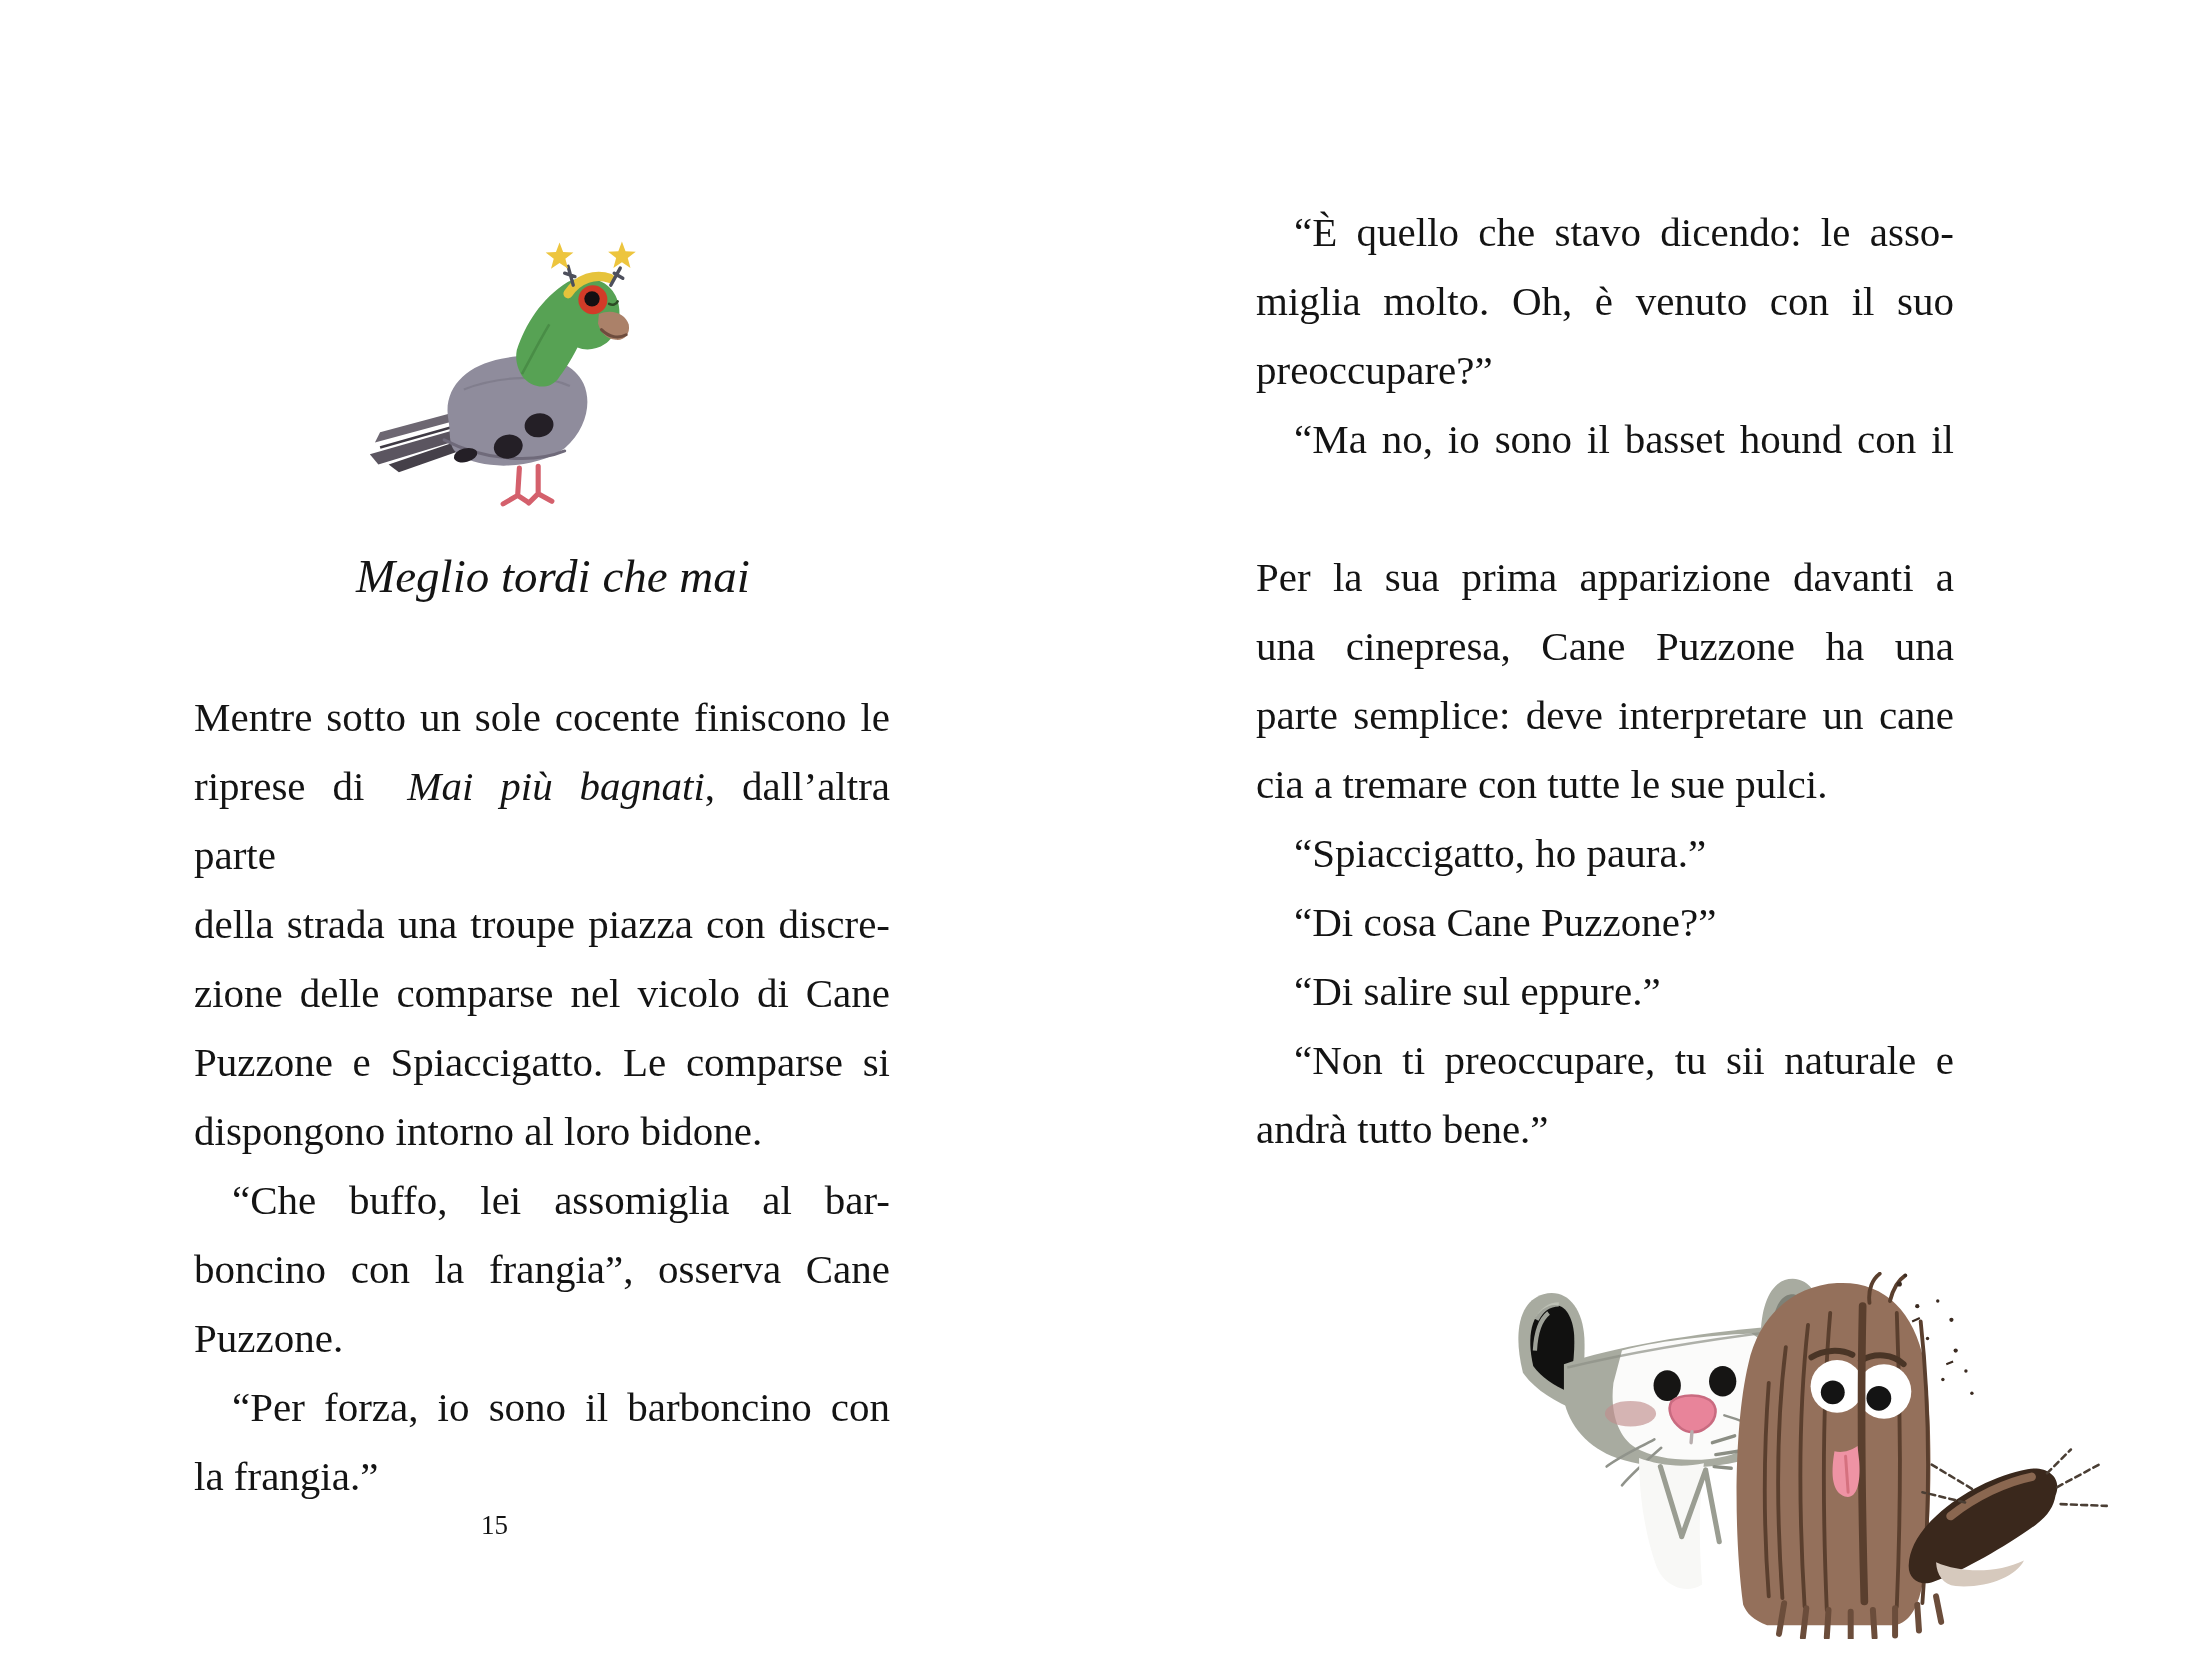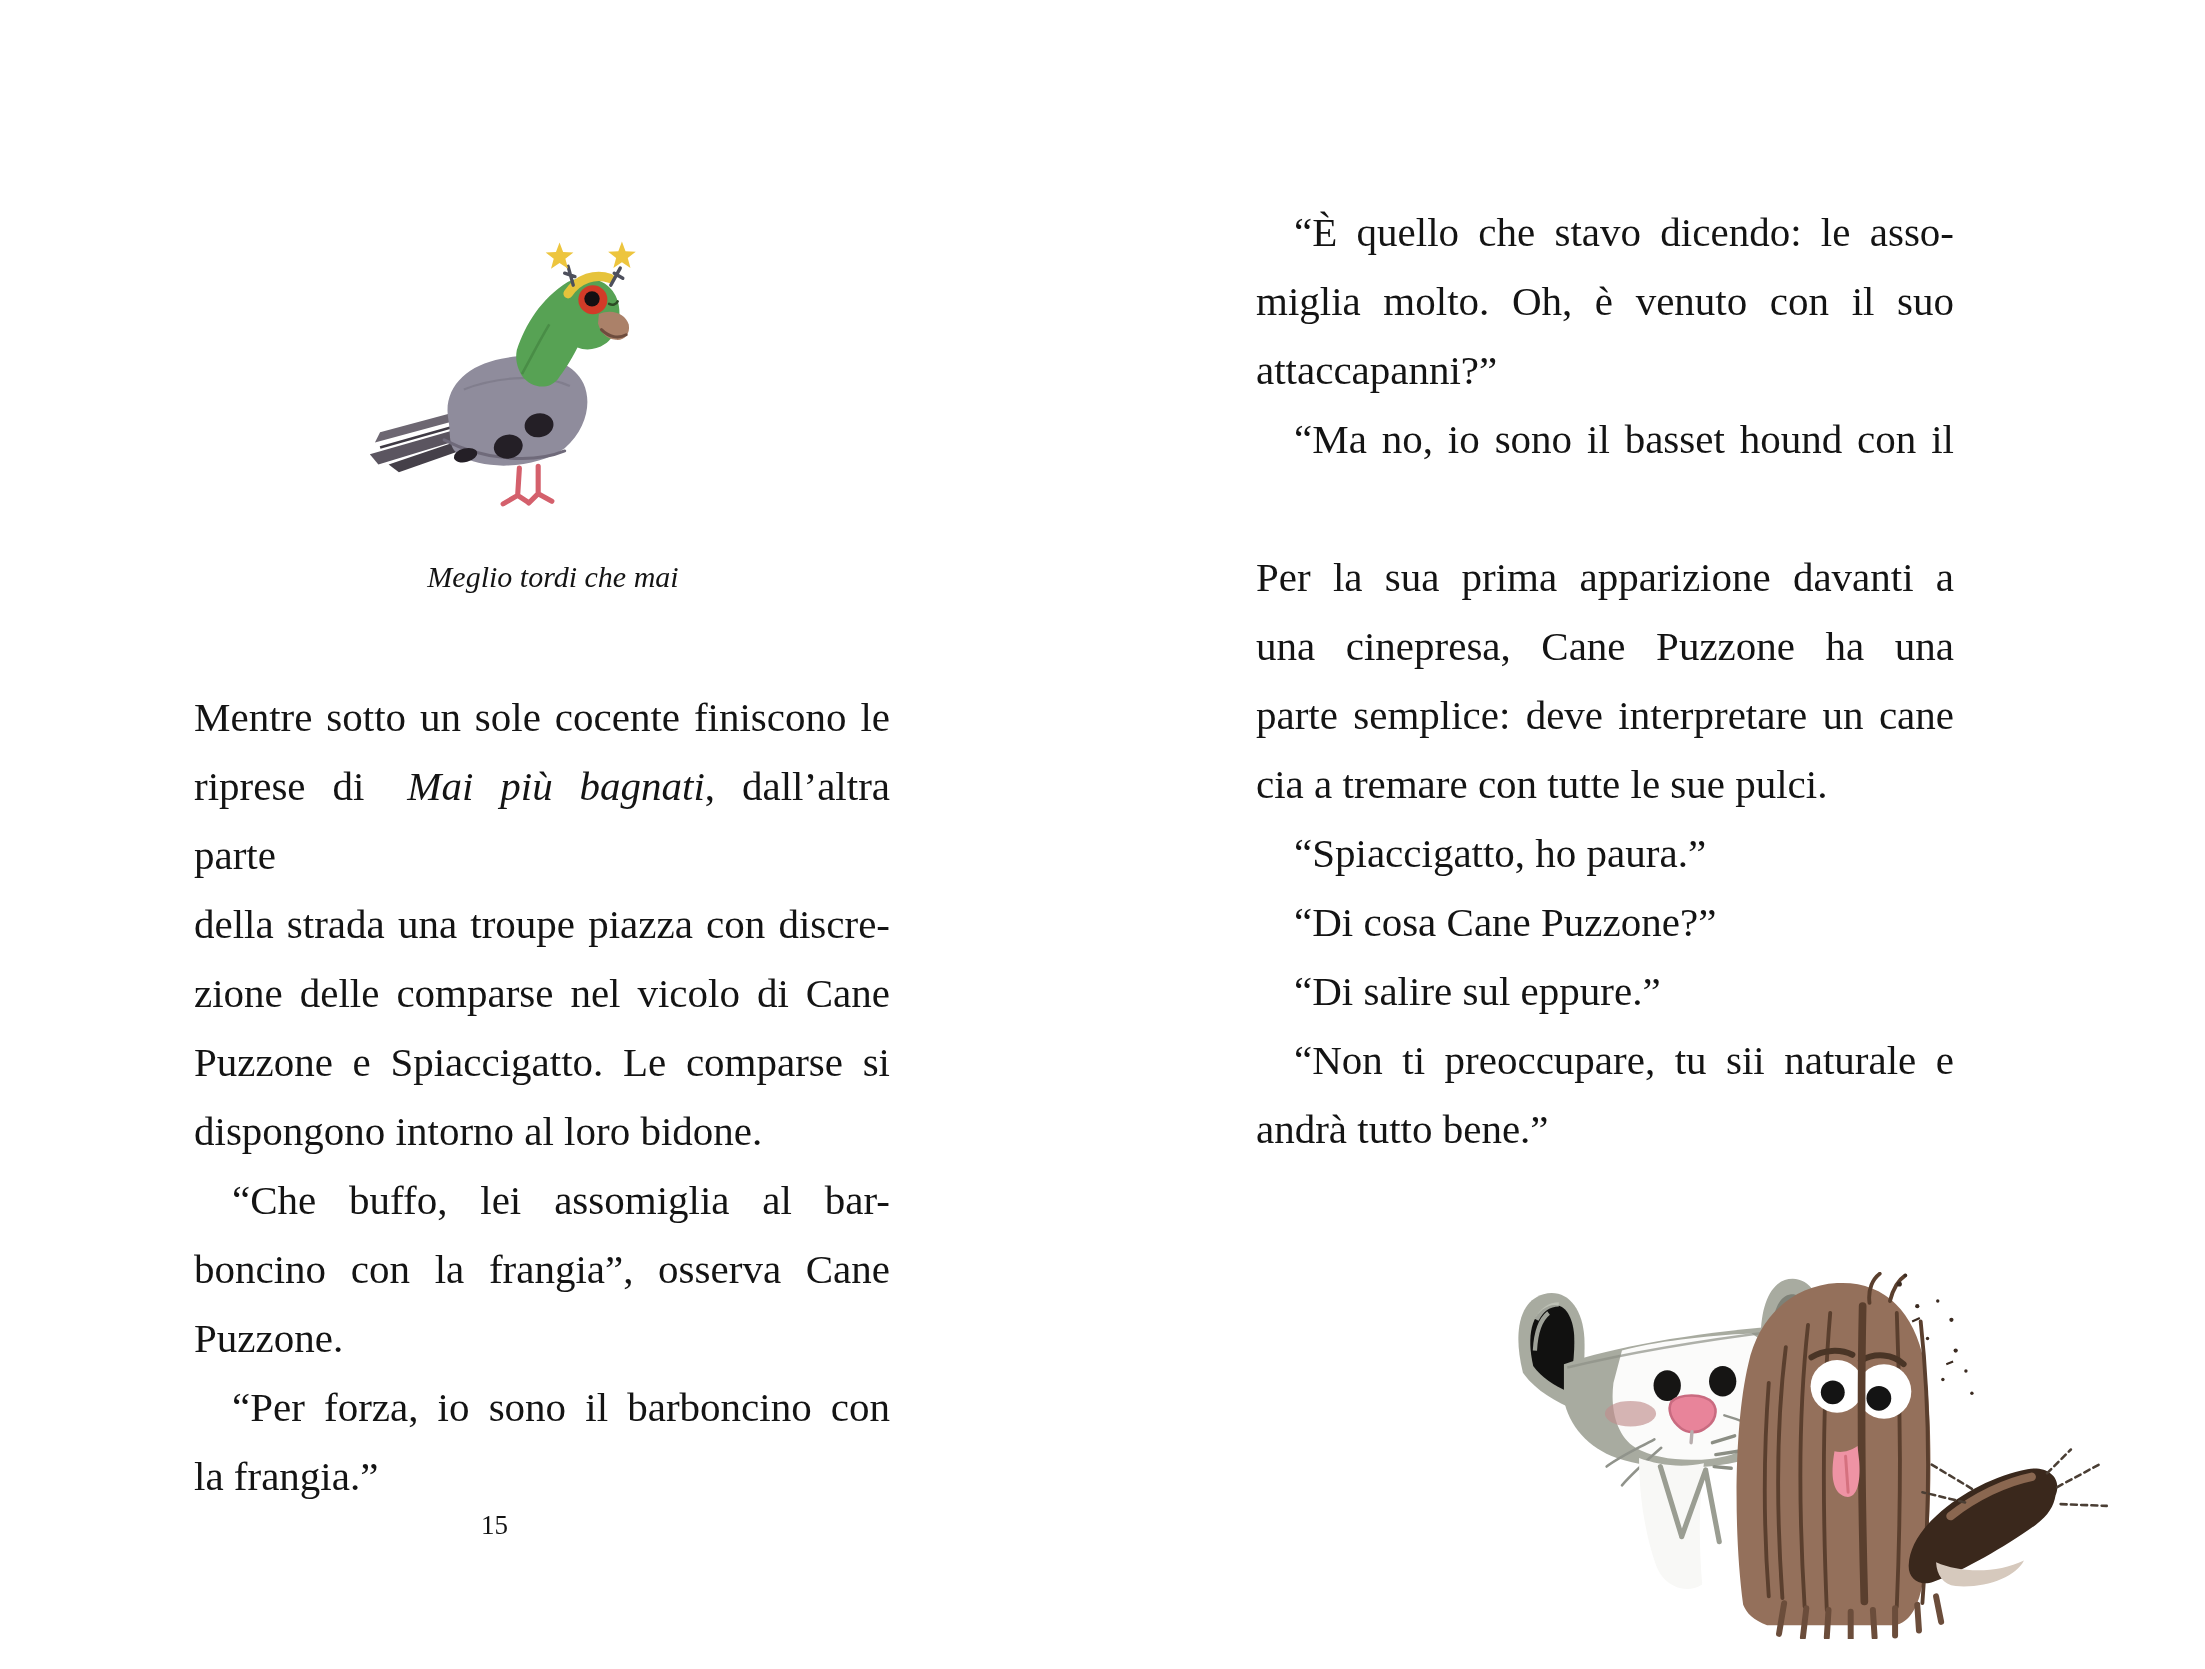--- a/index.html
+++ b/index.html
@@ -29,21 +29,21 @@
   .last { text-align-last: left; }
   .ind  { text-indent: 38px; }
   .it   { font-style: italic; margin-left: 16px; }
   .spacer { height: 69px; }
 
   .caption {
     position: absolute;
     left: 205px; top: 550px; width: 696px;
     text-align: center;
     font-style: italic;
-    font-size: 30px;
+    font-size: 47px;
     line-height: 53px;
   }
   .page-number {
     position: absolute;
     left: 452px; top: 1504px; width: 85px;
     text-align: center;
     font-size: 27px;
     line-height: 43px;
   }
   .illus { position: absolute; }
@@ -115,21 +115,21 @@
   </div>
 
   <div class="page-number">15</div>
 </div>
 
 <div id="page-right" class="page"></div>
 
 <div id="right-col" class="text-col">
   <div class="line just ind">“È quello che stavo dicendo: le asso-</div>
   <div class="line just">miglia molto. Oh, è venuto con il suo</div>
-  <div class="line last">attaccapanni?”</div>
+  <div class="line last">preoccupare?”</div>
   <div class="line just ind">“Ma no, io sono il basset hound con il</div>
   <div class="spacer"></div>
   <div class="line just">Per la sua prima apparizione davanti a</div>
   <div class="line just">una cinepresa, Cane Puzzone ha una</div>
   <div class="line just">parte semplice: deve interpretare un cane</div>
   <div class="line last">cia a tremare con tutte le sue pulci.</div>
   <div class="line last ind">“Spiaccigatto, ho paura.”</div>
   <div class="line last ind">“Di cosa Cane Puzzone?”</div>
   <div class="line last ind">“Di salire sul eppure.”</div>
   <div class="line just ind">“Non ti preoccupare, tu sii naturale e</div>

